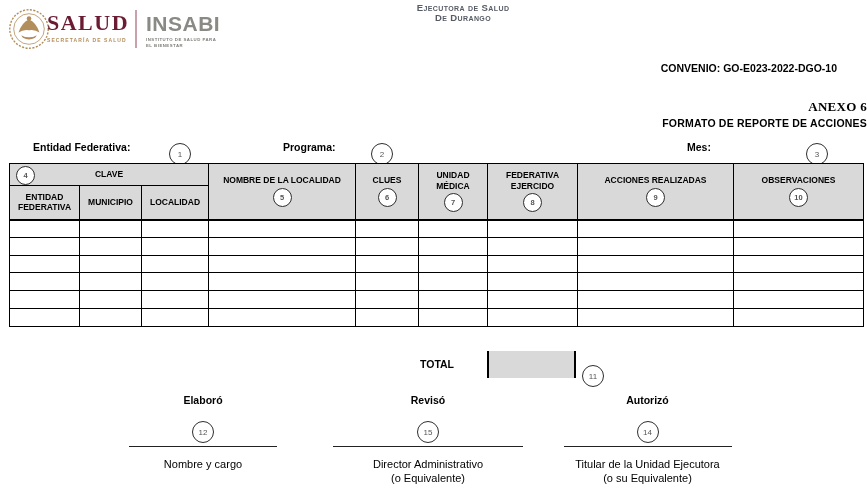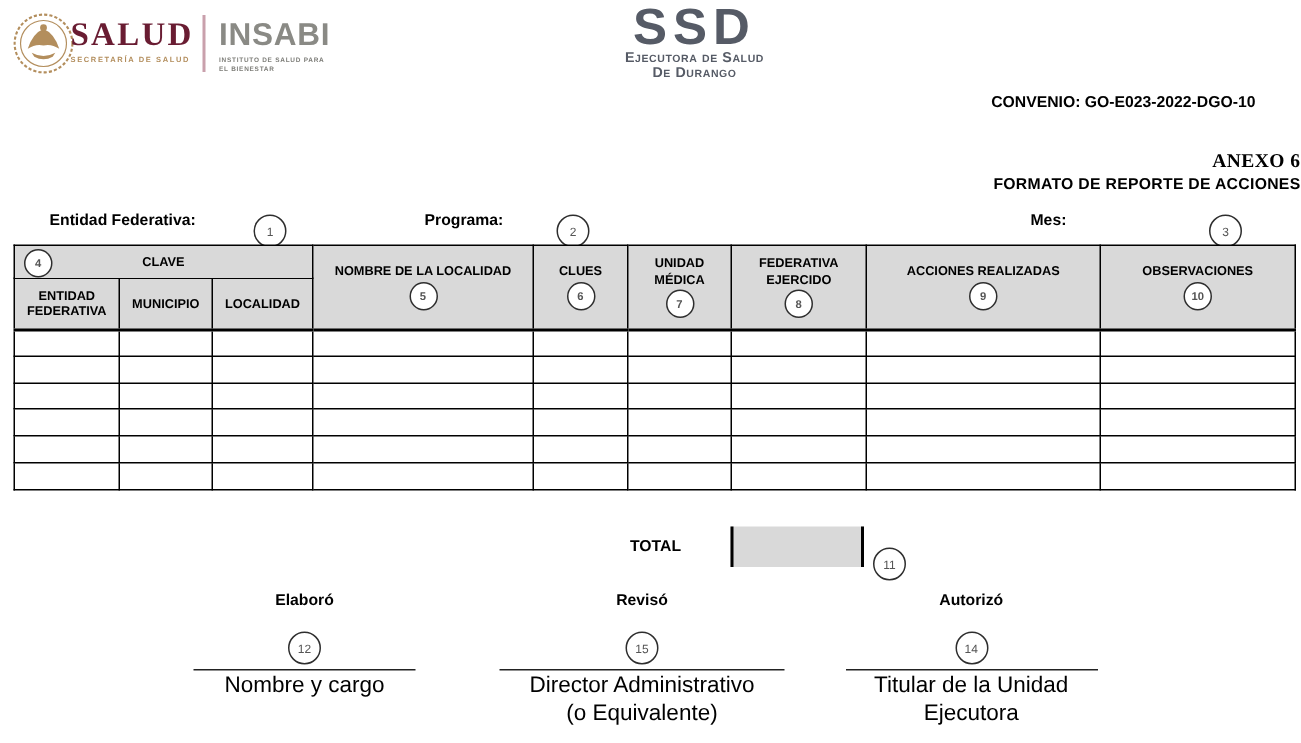--- a/index.html
+++ b/index.html
@@ -62,21 +62,21 @@
   .total-label{position:absolute;left:420px;top:358px;font-size:10.5px;font-weight:bold;}
   .total-box{position:absolute;left:487px;top:351px;width:89px;height:27px;background:var(--total-box-bg);
     border-left:2px solid var(--border-black);border-right:2px solid var(--border-black);}
   .total-circle{position:absolute;left:582px;top:365px;}
 
   
   .sig-block{position:absolute;top:394px;text-align:center;}
   .sig-title{font-weight:bold;font-size:10.5px;}
   .sig-circle{margin:15px auto 3px auto;}
   .sig-line{border-top:1.2px solid #222;margin:0 auto;}
-  .sig-caption{font-size:15px;margin-top:1px;line-height:1.25;}
+  .sig-caption{font-size:11px;margin-top:11px;line-height:1.25;}
 </style>
 </head>
 <body>
 
 <div class="page">
 
   <svg class="eagle" viewBox="0 0 48 52" aria-hidden="true">
     <circle cx="24" cy="26" r="22" fill="none" stroke="#B38E5D" stroke-width="1.6" stroke-dasharray="2.4 1.6"></circle>
     <circle cx="24" cy="26" r="17.5" fill="none" stroke="#B38E5D" stroke-width="0.9"></circle>
     <path d="M12 30 Q16 18 24 15 Q32 18 36 30 Q30 26 24 27.5 Q18 26 12 30 Z" fill="#B38E5D"></path>
@@ -89,21 +89,20 @@
   </div>
   <div class="logo-divider"></div>
   <div class="insabi-block">
     <div class="insabi-title">INSABI</div>
     <div class="insabi-sub">
       <div>INSTITUTO DE SALUD PARA</div>
       <div>EL BIENESTAR</div>
     </div>
   </div>
   <div class="ssd-block">
-    <div class="ssd-title">SSD</div>
     <div class="ssd-sub">
       <div>Ejecutora de Salud</div>
       <div>De Durango</div>
     </div>
   </div>
   <div class="convenio">CONVENIO: GO-E023-2022-DGO-10</div>
 
   <div class="doc-title">
     <div class="t1">ANEXO 6</div>
     <div class="t2">FORMATO DE REPORTE DE ACCIONES</div>
@@ -268,16 +267,17 @@
       <div>Director Administrativo</div>
       <div>(o Equivalente)</div>
     </div>
   </div>
   <div class="sig-block" style="left:555px;width:185px;">
     <div class="sig-title">Autorizó</div>
     <div class="ref-circle sig-circle">14</div>
     <div class="sig-line" style="width:168px;"></div>
     <div class="sig-caption">
       <div>Titular de la Unidad Ejecutora</div>
+      <div>(o su Equivalente)</div>
     </div>
   </div>
 
 </div>
 
 </body></html>

